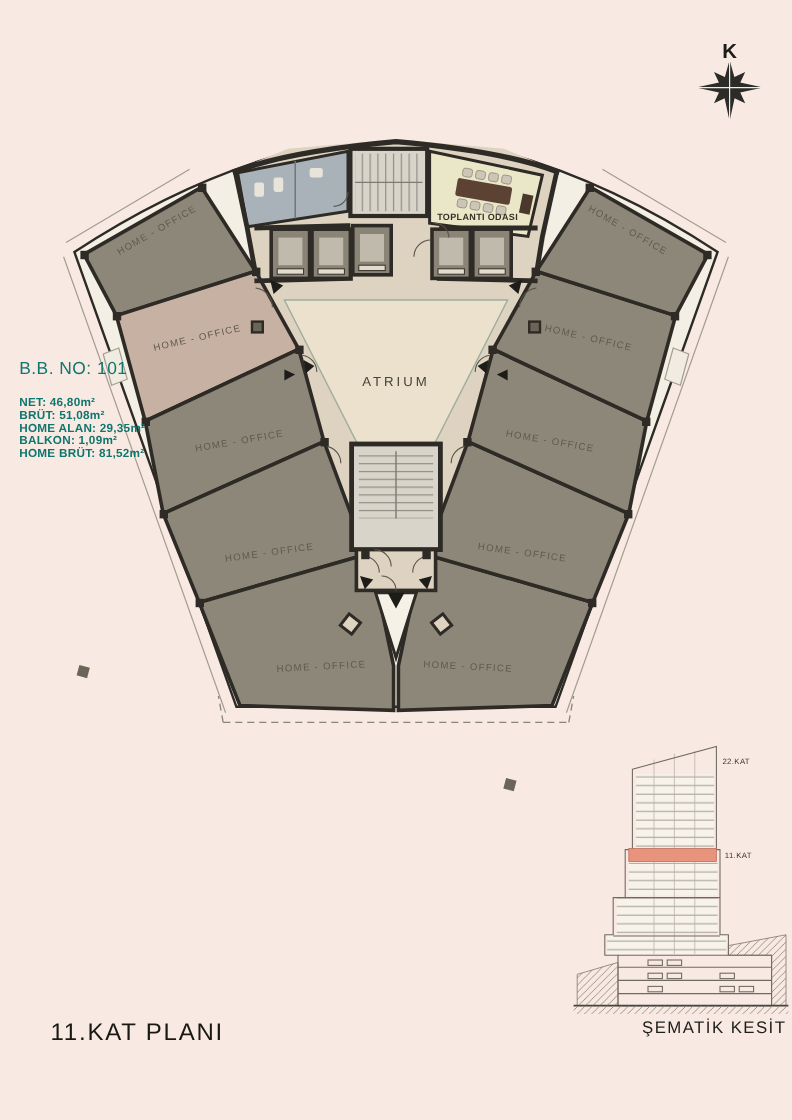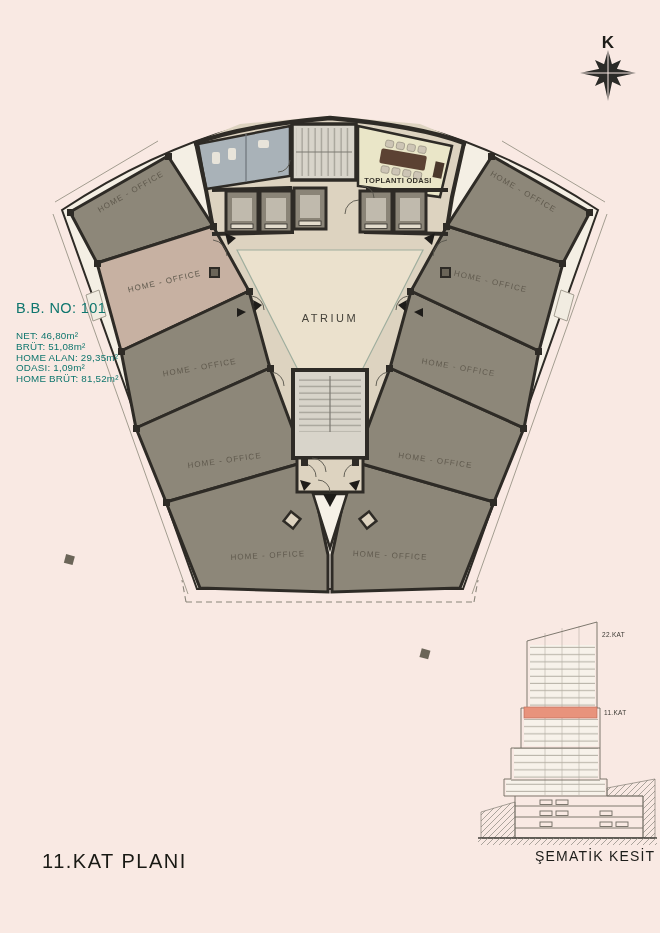--- a/index.html
+++ b/index.html
@@ -24,21 +24,21 @@
   .room-lbl{fill:#35322a;font-size:7.5px;font-weight:bold;letter-spacing:.3px;text-anchor:middle}
   .sec-lbl{fill:#3a3832;font-size:6.5px;letter-spacing:.3px}
   .k-lbl{fill:#1d1c18;font-size:17px;font-weight:bold;text-anchor:middle}
   .col{fill:var(--wall)}
   .door{stroke:#56534b;stroke-width:.9;fill:none}
   .wedge{fill:#1e1c19}
   .secln{stroke:#6f6b61;stroke-width:.9;fill:none}
 
   .info{position:absolute;left:16px;top:300px;color:#0f766e}
   .info-no{font-size:14.5px;letter-spacing:.4px;margin:0 0 15px 0}
-  .info-line{font-size:9.8px;font-weight:normal;letter-spacing:.2px;line-height:10.8px;margin:0}
+  .info-line{font-size:9.8px;font-weight:bold;letter-spacing:.2px;line-height:10.8px;margin:0}
   .page-title{position:absolute;left:42px;top:850px;font-size:20px;letter-spacing:1.5px;color:#191914}
   .sec-caption{position:absolute;left:535px;top:848px;font-size:14px;letter-spacing:1.2px;color:#1d1d1a}
 </style>
 </head>
 <body>
 
 
 
 <svg width="660" height="933" viewBox="0 0 660 933">
   <defs>
@@ -283,21 +283,21 @@
     <text class="sec-lbl" x="604" y="715">11.KAT</text>
   </g>
 </svg>
 
 
 <div class="info">
   <p class="info-no">B.B. NO: 101</p>
   <p class="info-line">NET: 46,80m²</p>
   <p class="info-line">BRÜT: 51,08m²</p>
   <p class="info-line">HOME ALAN: 29,35m²</p>
-  <p class="info-line">ODASI: 1,09m²</p>
+  <p class="info-line">BALKON: 1,09m²</p>
   <p class="info-line">HOME BRÜT: 81,52m²</p>
 </div>
 
 
 <div class="sec-caption">ŞEMATİK KESİT</div>
 
 
 <div class="page-title">11.KAT PLANI</div>
 
 

